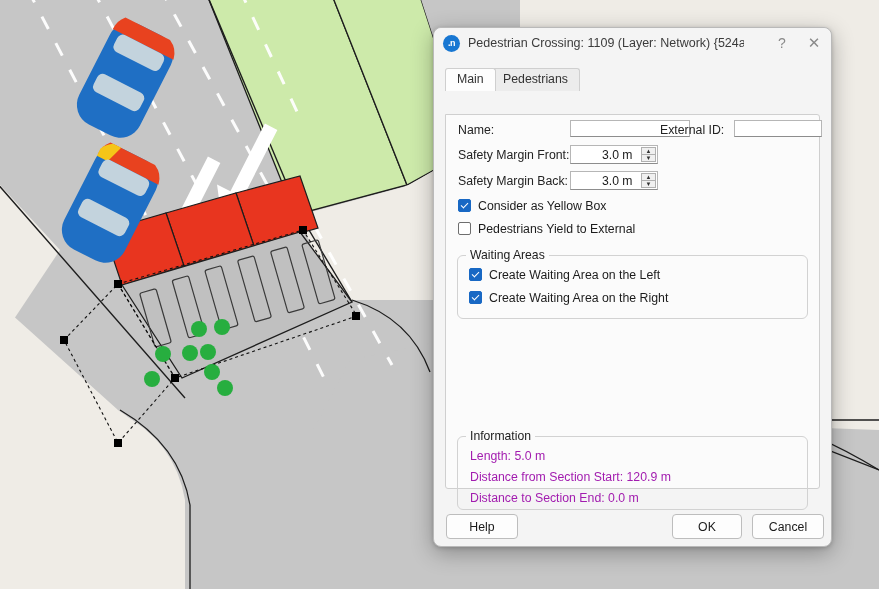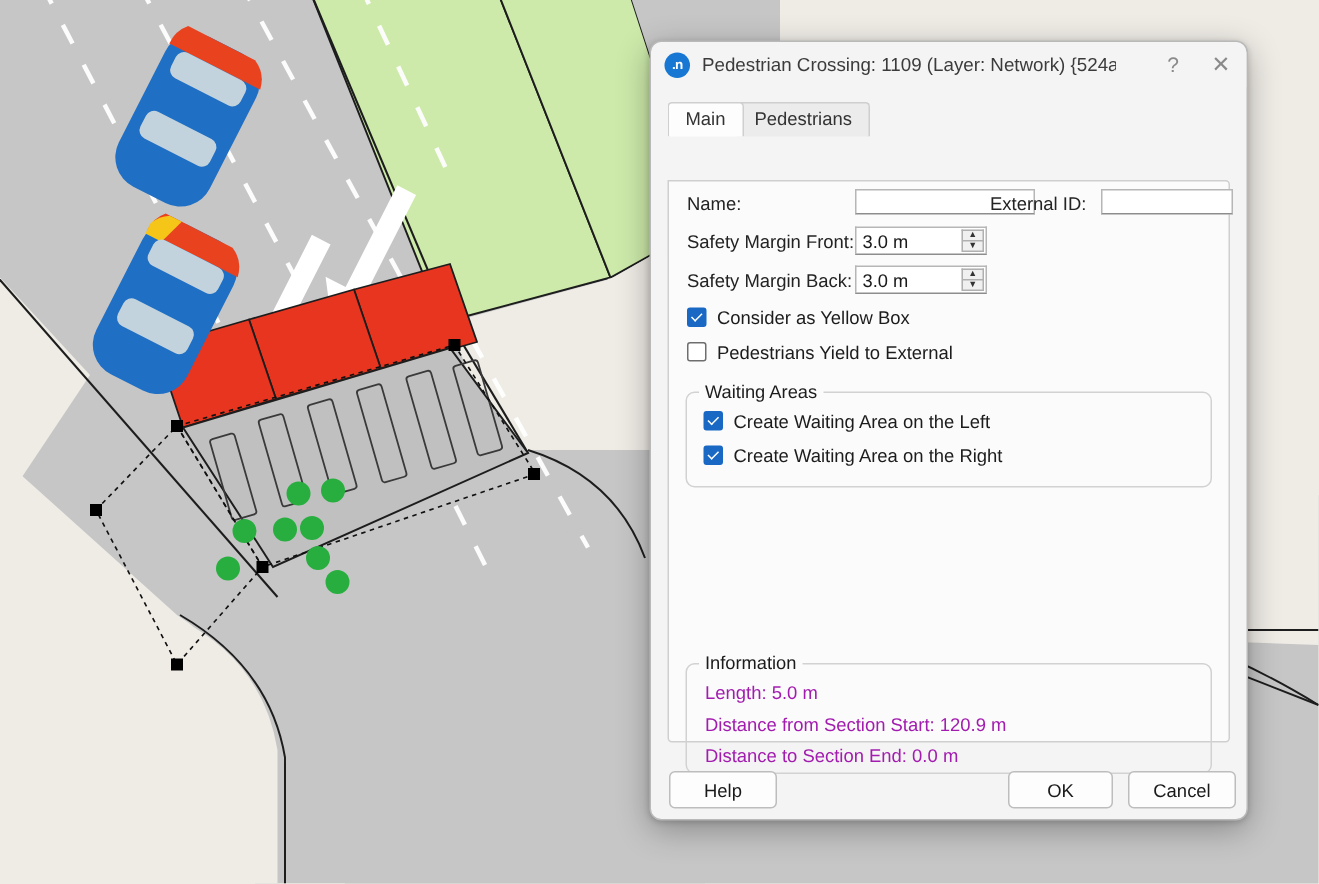--- a/index.html
+++ b/index.html
@@ -51,33 +51,33 @@
     position:absolute;top:0;height:22px;line-height:21px;
     font-size:12.3px;color:#333;padding:0 11px;
     border:1px solid #cfcfcf;border-bottom:none;
     border-top-left-radius:3px;border-top-right-radius:3px;
     background:#ececec;
   }
   .tab.active{background:#fdfdfd;border-color:#cfcfcf;z-index:3;}
   .tab0{left:0;}
   .tab1{left:46px;}
   .tabpanel{
-    position:absolute;left:11px;top:92px;width:373px;height:373px;
+    position:absolute;left:11px;top:86px;width:373px;height:373px;
     background:#fbfbfb;border:1px solid #cfcfcf;border-radius:0 3px 3px 3px;
   }
 
   .row{position:absolute;display:flex;align-items:center;}
   .lbl{font-size:12.3px;color:#232323;white-space:nowrap;}
   .txtbox{
     background:#fff;border:1px solid #b6b6b6;border-bottom-color:#8d8d8d;
     height:17px;box-sizing:border-box;
   }
   .spin{
     position:relative;background:#fff;border:1px solid #b6b6b6;border-bottom-color:#8d8d8d;
-    height:19px;width:88px;box-sizing:border-box;display:flex;align-items:center;
+    height:19px;width:88px;box-sizing:border-box;display:flex;align-items:center;padding-left:27px;
   }
   .spin .val{font-size:12.2px;color:#1a1a1a;padding-left:4px;}
   .spin .btns{
     position:absolute;right:1px;top:1px;width:15px;height:15px;
     display:flex;flex-direction:column;
   }
   .spin .btns div{
     flex:1;background:#f0f0f0;border:1px solid #b0b0b0;
     display:flex;align-items:center;justify-content:center;
     font-size:6px;color:#333;line-height:1;

